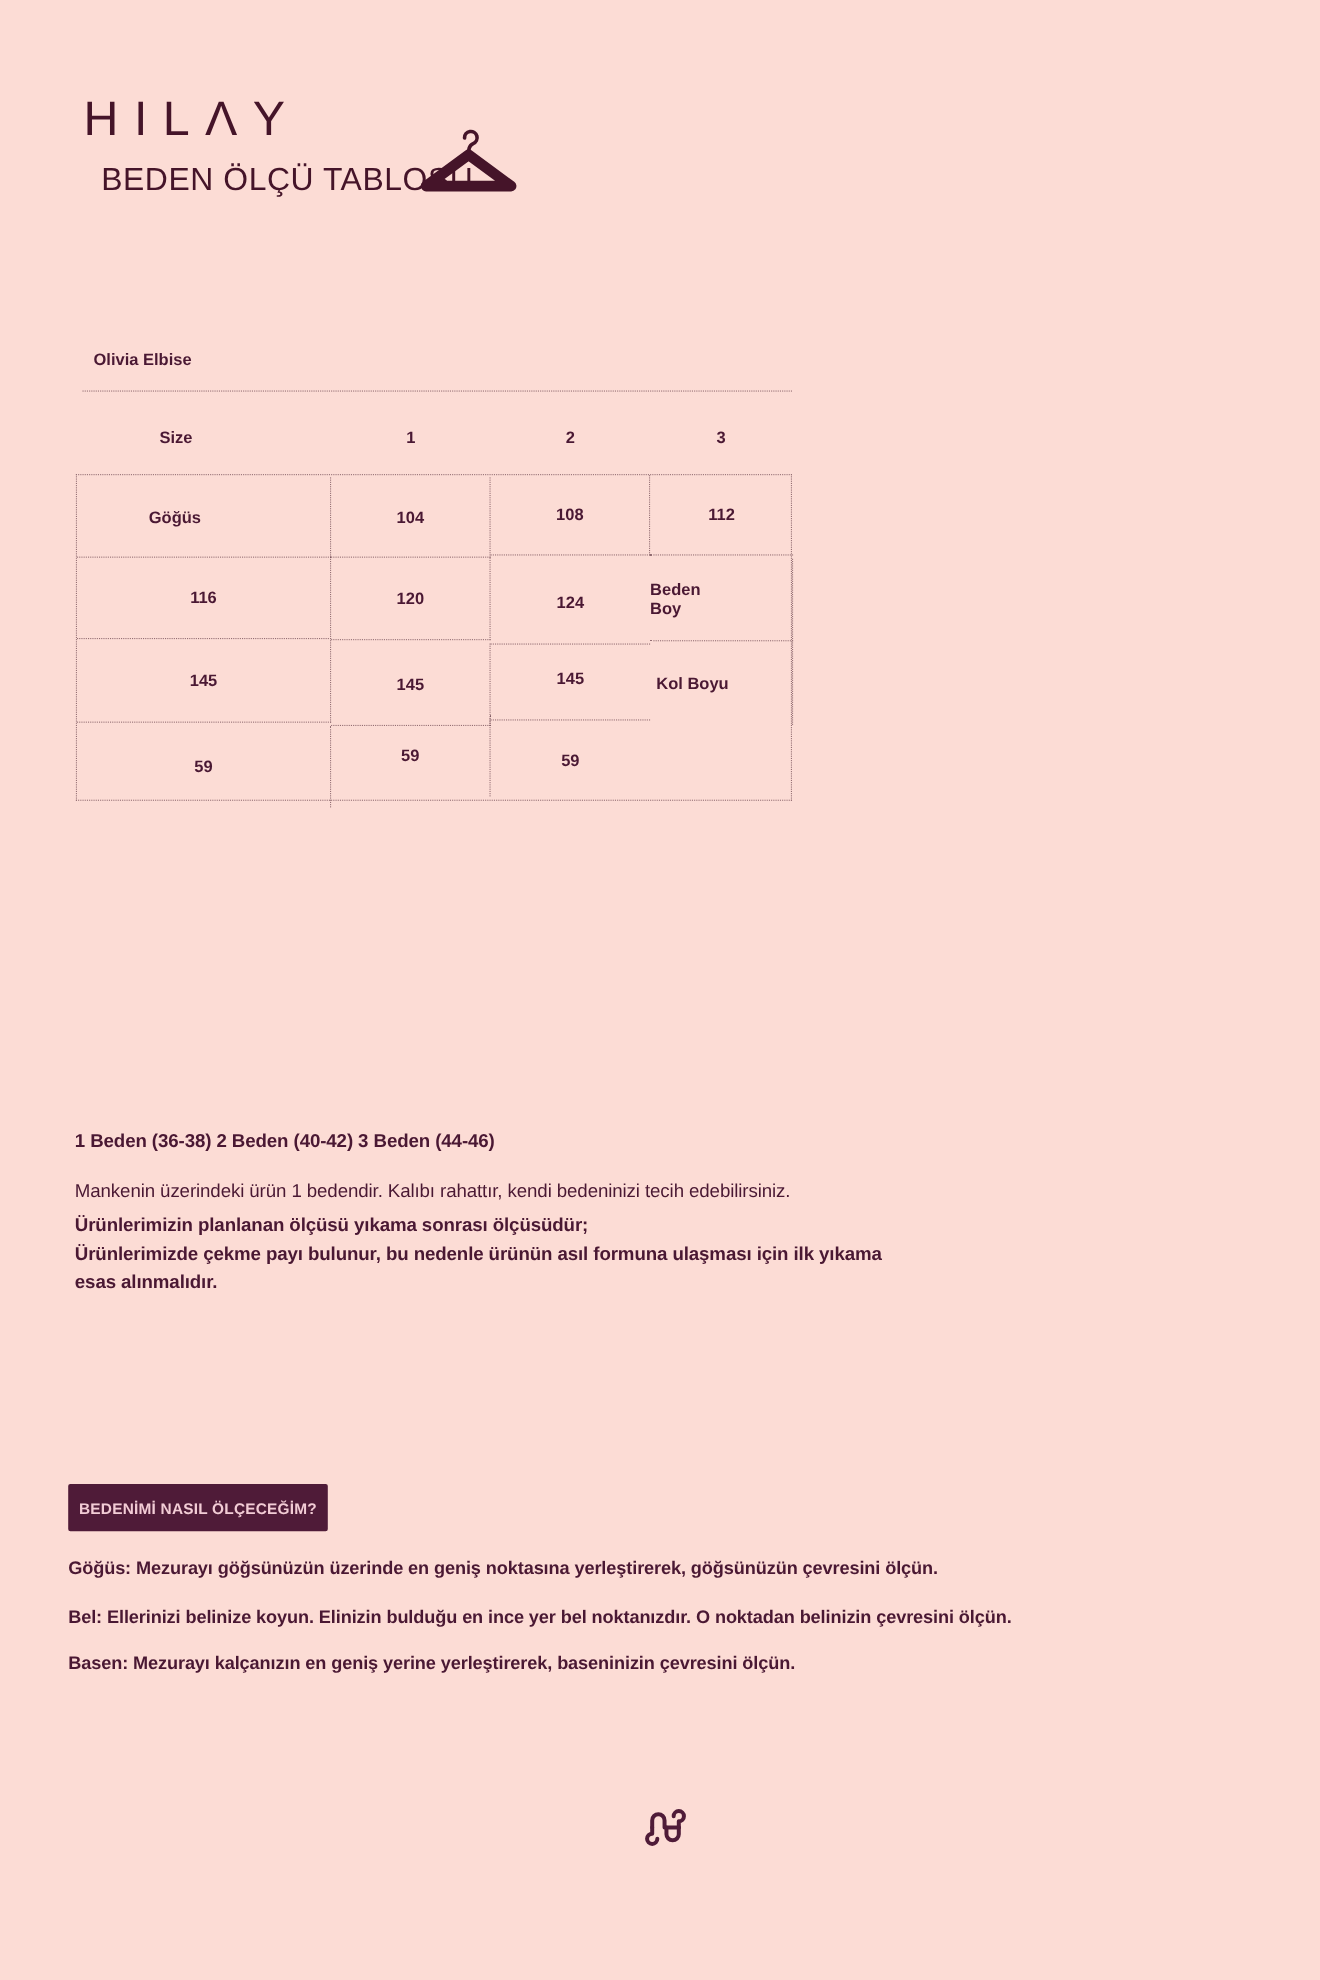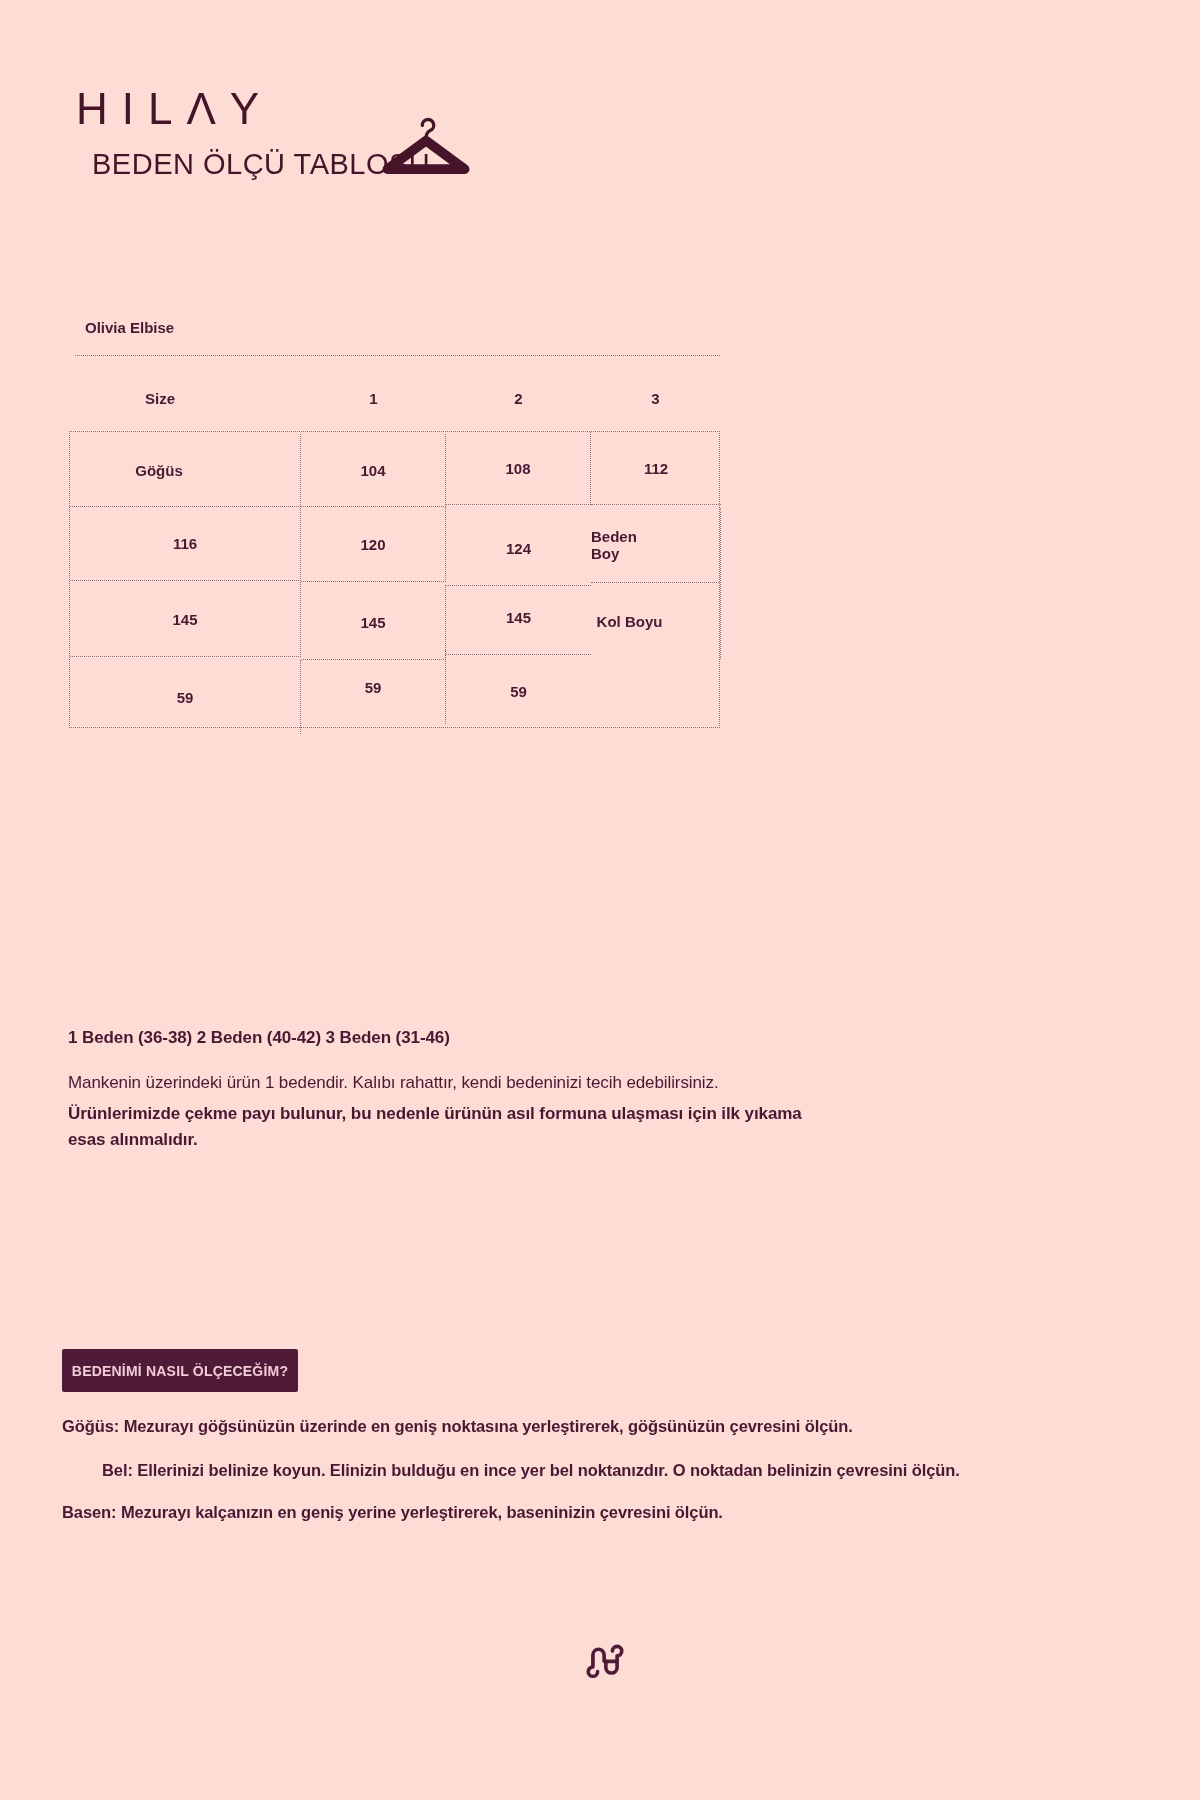--- a/index.html
+++ b/index.html
@@ -53,21 +53,21 @@
   .note2{left:68px;top:1101px;font-size:17px;font-weight:700;letter-spacing:-.1px;line-height:26px;}
 
   
   .badge{
     left:62px;top:1349px;width:236px;height:43px;background:var(--badge);border-radius:2px;
     display:flex;align-items:center;justify-content:center;
     font-size:14px;font-weight:700;letter-spacing:.2px;color:var(--badge-text);text-align:right;
   }
   .instr{font-size:16.5px;font-weight:700;letter-spacing:-.1px;}
   .instr1{left:62px;top:1417px;}
-  .instr2{left:62px;top:1461px;margin-left:40px;}
+  .instr2{left:62px;top:1461px;}
   .instr3{left:62px;top:1503px;}
 
   .monogram{left:586px;top:1639px;width:38px;height:43px;}
   svg{display:block;overflow:visible;}
 </style>
 </head>
 <body>
 
 <div id="page">
 
@@ -105,23 +105,24 @@
     <div class="cell" style="transform:translateY(2px)">145</div>
     <div class="cell" style="transform:translateY(5px)">145</div>
     <div class="cell last-col">145</div>
 
     <div class="cell rowlabel last-row" style="transform:translateY(4px)">Kol Boyu</div>
     <div class="cell last-row" style="transform:translateY(5px)">59</div>
     <div class="cell last-row" style="transform:translateY(-5px)">59</div>
     <div class="cell last-col last-row" style="transform:translateY(-1px)">59</div>
   </div>
 
-  <div class="abs legend">1 Beden (36-38) 2 Beden (40-42) 3 Beden (31-46)</div>
+  <div class="abs legend">1 Beden (36-38) 2 Beden (40-42) 3 Beden (44-46)</div>
   <div class="abs note1">Mankenin üzerindeki ürün 1 bedendir. Kalıbı rahattır, kendi bedeninizi tecih edebilirsiniz.</div>
   <div class="abs note2">
+    <div>Ürünlerimizin planlanan ölçüsü yıkama sonrası ölçüsüdür;</div>
     <div>Ürünlerimizde çekme payı bulunur, bu nedenle ürünün asıl formuna ulaşması için ilk yıkama</div>
     <div>esas alınmalıdır.</div>
   </div>
 
   <div class="abs badge">BEDENİMİ NASIL ÖLÇECEĞİM?</div>
   <div class="abs instr instr1">Göğüs: Mezurayı göğsünüzün üzerinde en geniş noktasına yerleştirerek, göğsünüzün çevresini ölçün.</div>
   <div class="abs instr instr2">Bel: Ellerinizi belinize koyun. Elinizin bulduğu en ince yer bel noktanızdır. O noktadan belinizin çevresini ölçün.</div>
   <div class="abs instr instr3">Basen: Mezurayı kalçanızın en geniş yerine yerleştirerek, baseninizin çevresini ölçün.</div>
 
   <span class="abs monogram">

